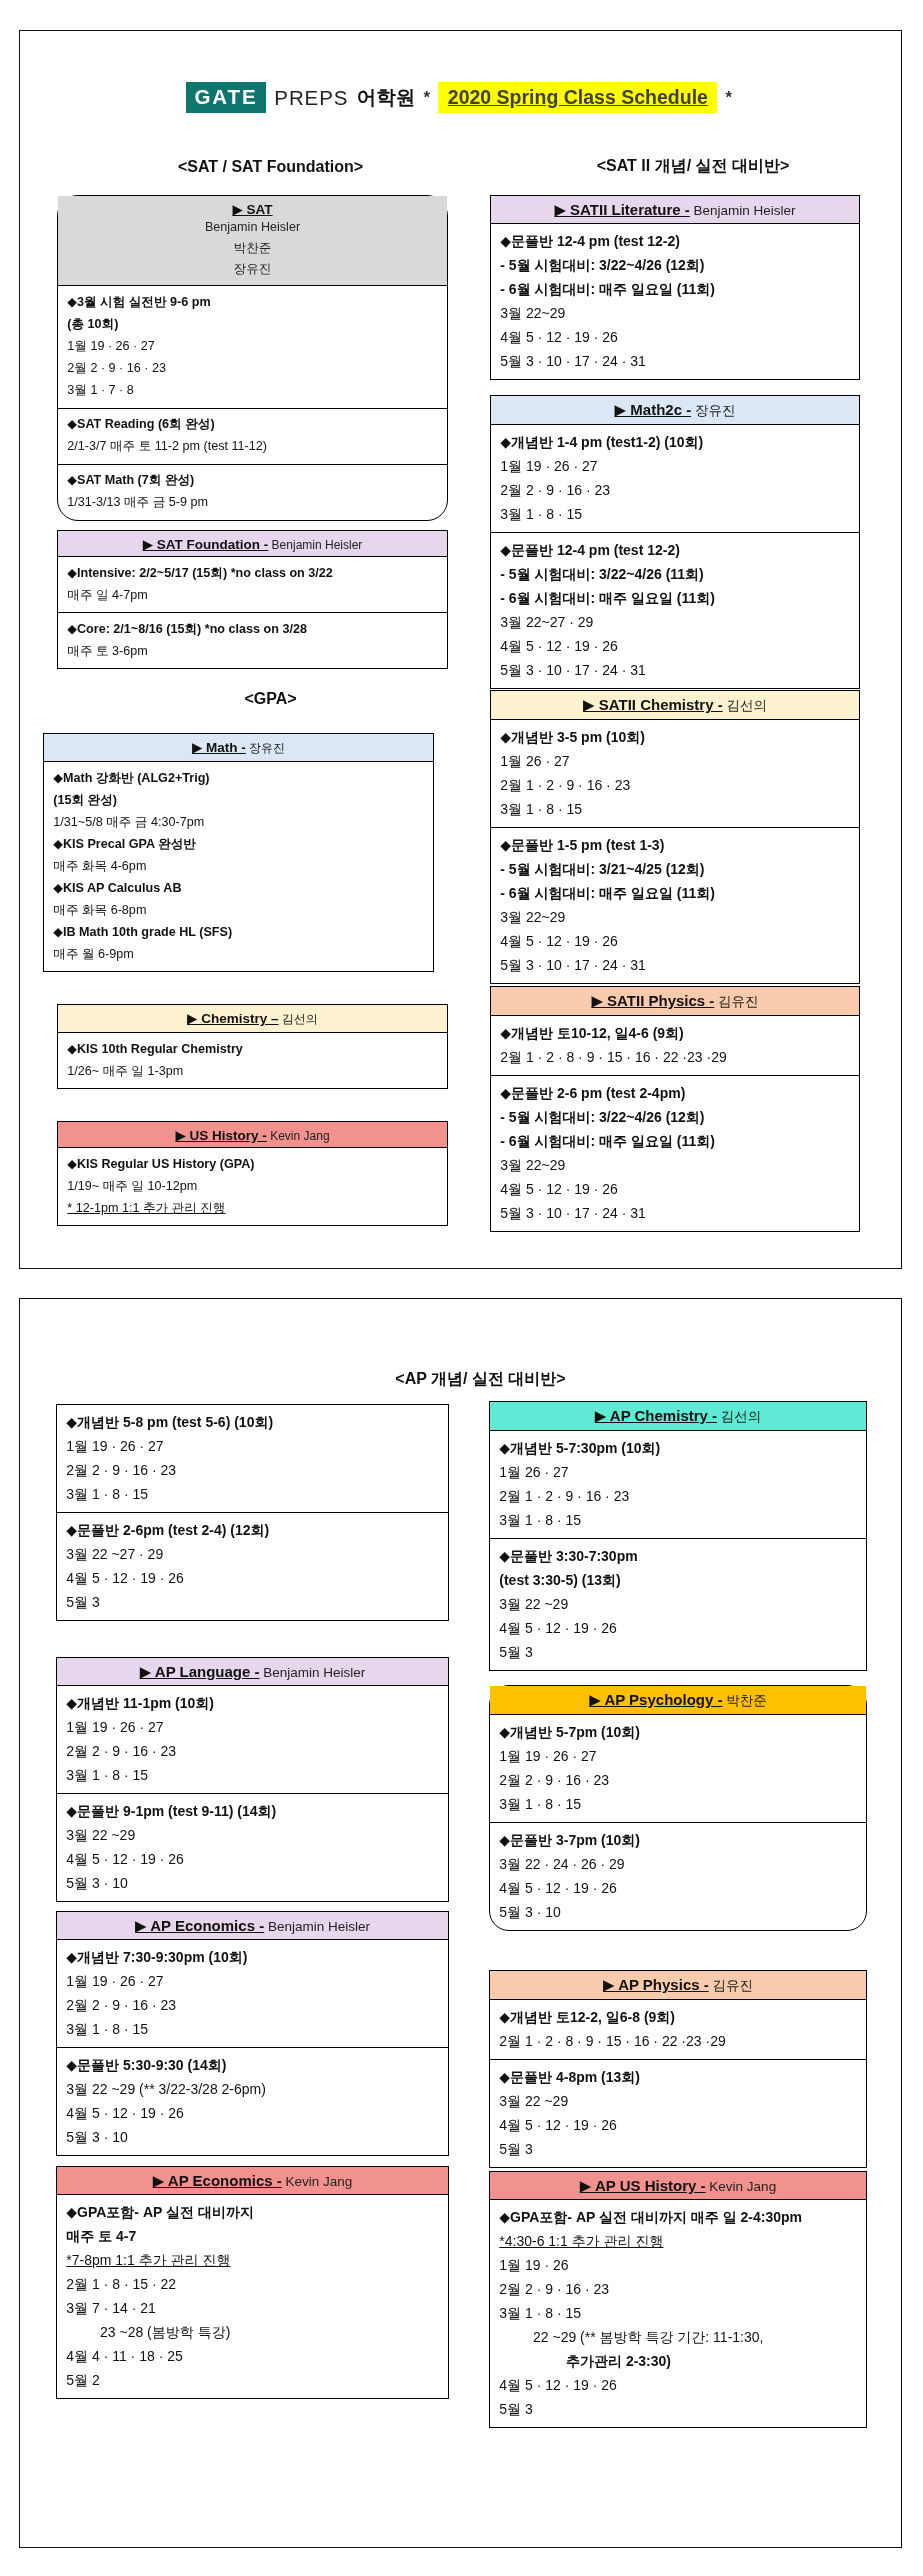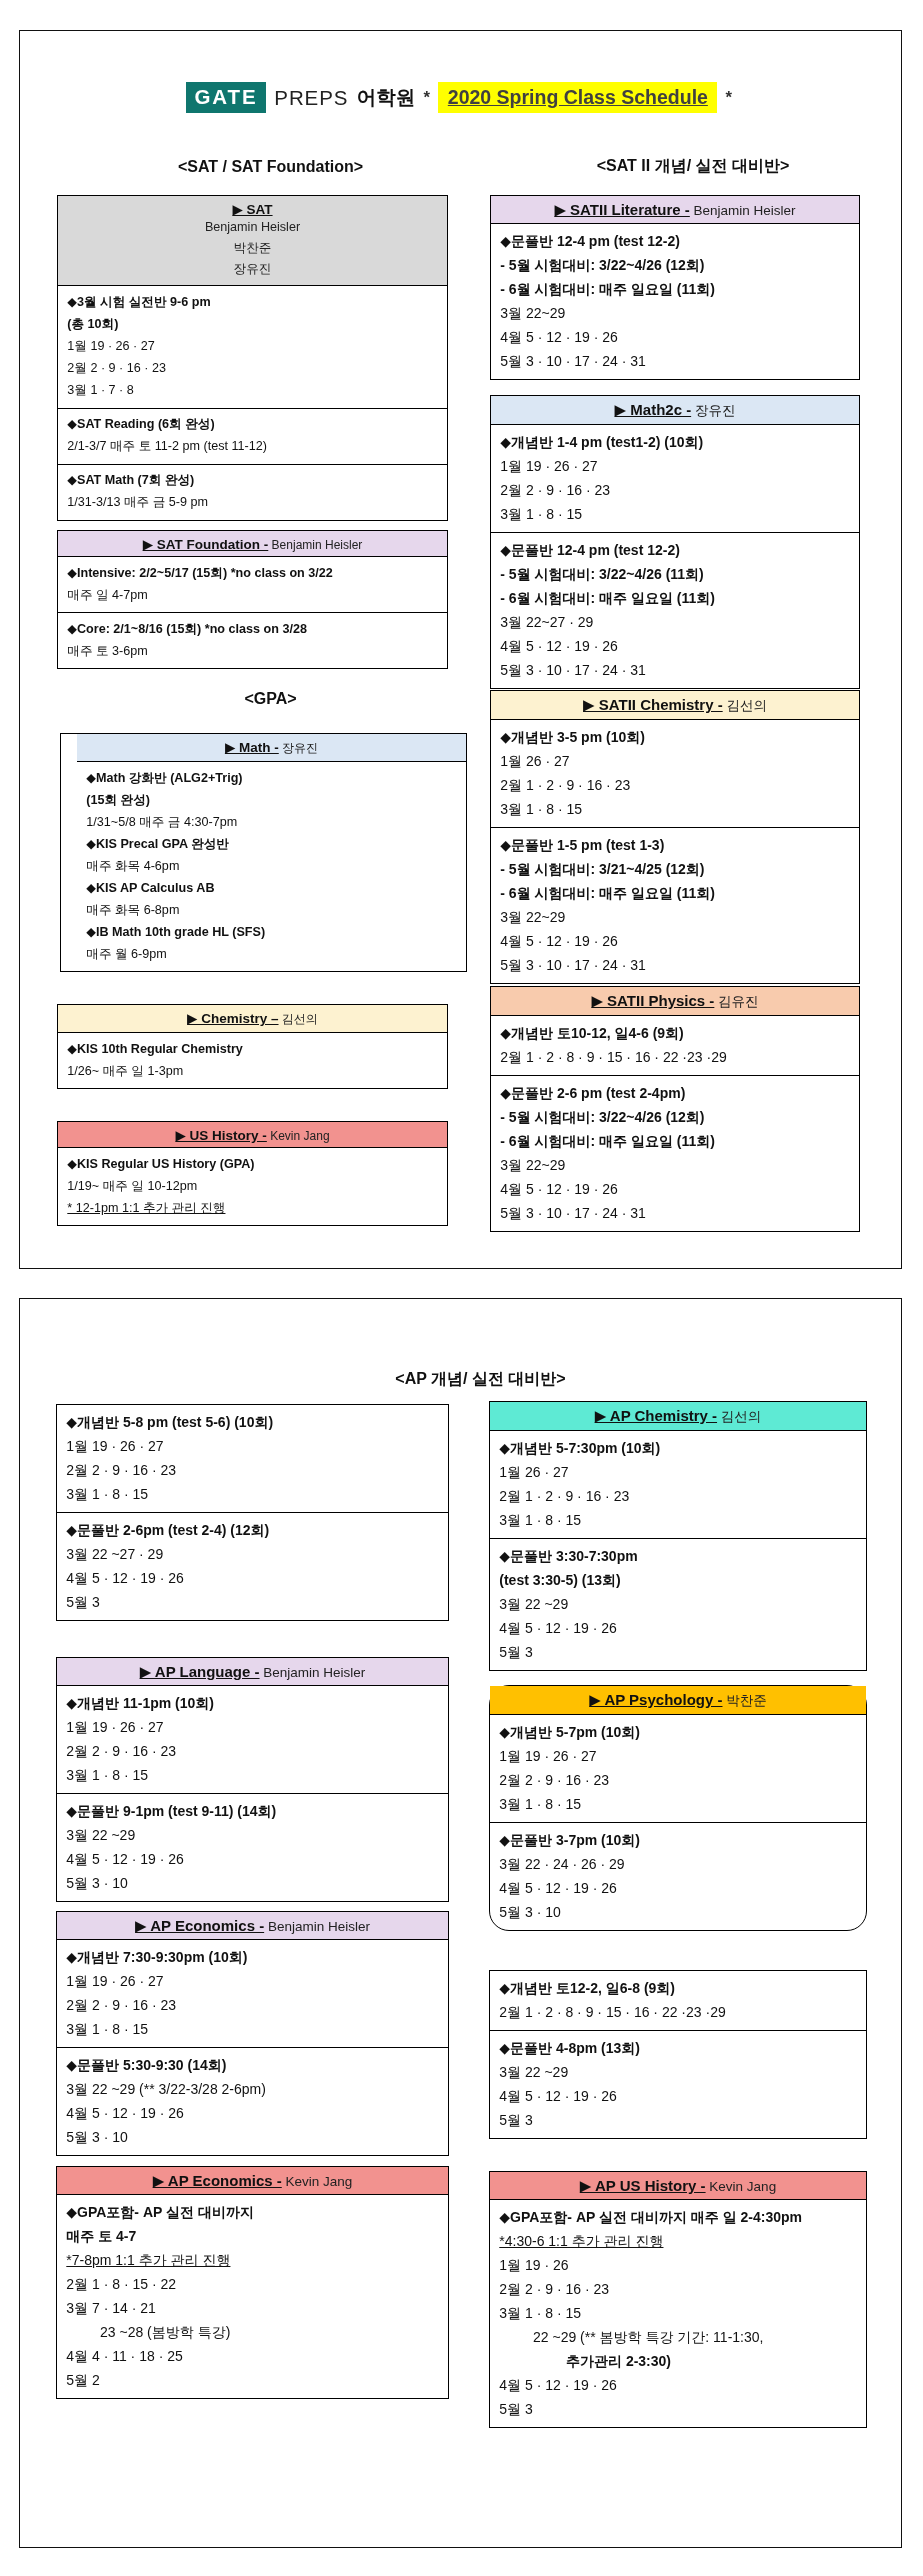--- a/index.html
+++ b/index.html
@@ -54,21 +54,21 @@
     <span class="star">*</span>
     <span class="title-hl"><span>2020 Spring Class Schedule</span></span>
     <span class="star">*</span>
   </div>
 
   <div class="colhead" style="left:57px;top:158px;width:391px;"><span>&lt;SAT / SAT Foundation&gt;</span></div>
   <div class="colhead" style="left:490px;top:156px;width:370px;"><span>&lt;SAT II 개념/ 실전 대비반&gt;</span></div>
   <div class="colhead" style="left:57px;top:690px;width:391px;"><span>&lt;GPA&gt;</span></div>
   <div class="colhead" style="left:267px;top:1369px;width:391px;"><span>&lt;AP 개념/ 실전 대비반&gt;</span></div>
 
-  <div class="tbl small" style="left:57px;top:195px;width:389px;">
+  <div class="tbl small" style="left:57px;top:195px;width:389px;border-radius:21px;">
       <div class="thead" style="background: rgb(217, 217, 217);"><span class="ttitle">▶ SAT</span><div class="tname">Benjamin Heisler</div><div class="tname">박찬준</div><div class="tname">장유진</div></div>
       <div class="tsec">
         <div class="tline b">◆3월 시험 실전반 9-6 pm</div>
         <div class="tline b">(총 10회)</div>
         <div class="tline r">1월 19 · 26 · 27</div>
         <div class="tline r">2월 2 · 9 · 16 · 23</div>
         <div class="tline r">3월 1 · 7 · 8</div>
       </div>
       <div class="tsec">
         <div class="tline b">◆SAT Reading (6회 완성)</div>
@@ -83,21 +83,21 @@
       <div class="thead" style="background: rgb(230, 215, 236);"><span class="ttitle">▶ SAT Foundation -</span><span class="tteacher"> Benjamin Heisler</span></div>
       <div class="tsec">
         <div class="tline b">◆Intensive: 2/2~5/17 (15회) *no class on 3/22</div>
         <div class="tline r">매주 일 4-7pm</div>
       </div>
       <div class="tsec">
         <div class="tline b">◆Core: 2/1~8/16 (15회) *no class on 3/28</div>
         <div class="tline r">매주 토 3-6pm</div>
       </div>
     </div>
-  <div class="tbl small" style="left:60px;top:733px;width:389px;padding-left:16px;">
+  <div class="tbl small" style="left:43px;top:733px;width:389px;">
       <div class="thead" style="background: rgb(219, 231, 244);"><span class="ttitle">▶ Math -</span><span class="tteacher"> 장유진</span></div>
       <div class="tsec">
         <div class="tline b">◆Math 강화반 (ALG2+Trig)</div>
         <div class="tline b">(15회 완성)</div>
         <div class="tline r">1/31~5/8 매주 금 4:30-7pm</div>
         <div class="tline b">◆KIS Precal GPA 완성반</div>
         <div class="tline r">매주 화목 4-6pm</div>
         <div class="tline b">◆KIS AP Calculus AB</div>
         <div class="tline r">매주 화목 6-8pm</div>
         <div class="tline b">◆IB Math 10th grade HL (SFS)</div>
@@ -264,20 +264,21 @@
         <div class="tline r">3월 1 · 8 · 15</div>
       </div>
       <div class="tsec">
         <div class="tline b">◆문풀반 3-7pm (10회)</div>
         <div class="tline r">3월 22 · 24 · 26 · 29</div>
         <div class="tline r">4월 5 · 12 · 19 · 26</div>
         <div class="tline r">5월 3 · 10</div>
       </div>
     </div>
   <div class="tbl" style="left:489px;top:1970px;width:376px;">
+      <div class="thead" style="background: rgb(248, 203, 173);"><span class="ttitle">▶ AP Physics -</span><span class="tteacher"> 김유진</span></div>
       <div class="tsec">
         <div class="tline b">◆개념반 토12-2, 일6-8 (9회)</div>
         <div class="tline r">2월 1 · 2 · 8 · 9 · 15 · 16 · 22 ·23 ·29</div>
       </div>
       <div class="tsec">
         <div class="tline b">◆문풀반 4-8pm (13회)</div>
         <div class="tline r">3월 22 ~29</div>
         <div class="tline r">4월 5 · 12 · 19 · 26</div>
         <div class="tline r">5월 3</div>
       </div>

